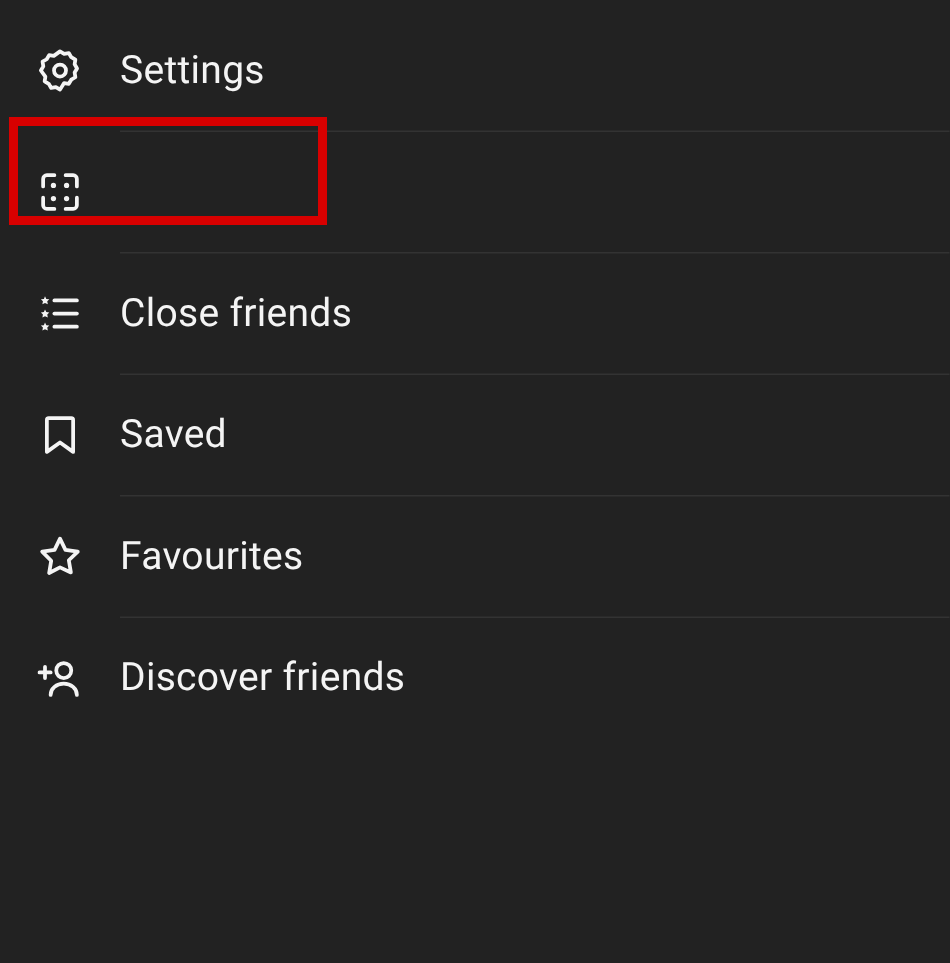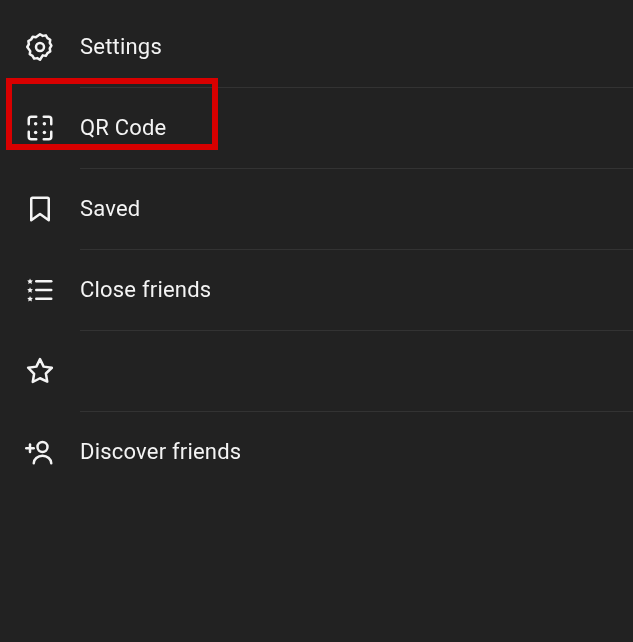--- a/index.html
+++ b/index.html
@@ -1,21 +1,21 @@
 <!DOCTYPE html>
 <html><head>
 <meta charset="utf-8">
 <style>
   html,body{margin:0;padding:0;background:#222222;color:#fff;font-family:-apple-system,BlinkMacSystemFont,"Segoe UI",Roboto,Helvetica,Arial,sans-serif;}
   body{width:633px;height:642px;overflow:hidden;}
   .menu{display:flex;flex-direction:column;padding-top:6px;}
   .item{display:flex;align-items:center;height:81px;position:relative;cursor:pointer;}
   .icon-wrap{width:80px;display:flex;justify-content:center;align-items:center;flex:0 0 80px;}
   .icon-wrap svg{display:block;}
-  .label{font-size:22px;color:#f4f4f4;letter-spacing:0.2px;}
+  .label{font-size:26px;color:#f4f4f4;letter-spacing:0.2px;}
   .item + .item::before{
     content:"";position:absolute;top:0;left:80px;right:0;height:1px;
     background:rgba(255,255,255,0.08);
   }
   .highlight{position:absolute;border:6px solid #d80000;pointer-events:none;box-sizing:border-box;}
 </style>
 </head>
 <body>
 
 <div class="menu">
@@ -35,52 +35,52 @@
   <div class="item">
     <span class="icon-wrap">
       <svg width="30" height="30" viewBox="0 0 24 24" fill="none" stroke="#f4f4f4" stroke-width="2" stroke-linecap="round">
         <path d="M9 3H5a2 2 0 0 0-2 2v4M15 3h4a2 2 0 0 1 2 2v4M9 21H5a2 2 0 0 1-2-2v-4M15 21h4a2 2 0 0 0 2-2v-4"></path>
         <circle cx="8.5" cy="8.5" r="1.4" fill="#f4f4f4" stroke="none"></circle>
         <circle cx="15.5" cy="8.5" r="1.4" fill="#f4f4f4" stroke="none"></circle>
         <circle cx="8.5" cy="15.5" r="1.4" fill="#f4f4f4" stroke="none"></circle>
         <circle cx="15.5" cy="15.5" r="1.4" fill="#f4f4f4" stroke="none"></circle>
       </svg>
     </span>
-    <span class="label">QR Code</span>
-  </div>
-
-  <div class="item">
-    <span class="icon-wrap">
-      <svg width="30" height="30" viewBox="0 0 24 24" fill="none" stroke="#f4f4f4" stroke-width="2" stroke-linejoin="round">
-        <path d="M19 21l-7-5-7 5V4a1 1 0 0 1 1-1h12a1 1 0 0 1 1 1v17z"></path>
-      </svg>
-    </span>
-    <span class="label">Saved</span>
   </div>
 
   <div class="item">
     <span class="icon-wrap">
       <svg width="30" height="30" viewBox="0 0 24 24" fill="#f4f4f4" stroke="#f4f4f4" stroke-width="2" stroke-linecap="round">
         <line x1="9" y1="5" x2="21" y2="5"></line>
         <line x1="9" y1="12" x2="21" y2="12"></line>
         <line x1="9" y1="19" x2="21" y2="19"></line>
         <path stroke="none" d="M4 2.8l.7 1.4 1.6.2-1.1 1.1.3 1.6L4 6.4l-1.4.7.3-1.6-1.1-1.1 1.6-.2L4 2.8z"></path>
         <path stroke="none" d="M4 9.8l.7 1.4 1.6.2-1.1 1.1.3 1.6L4 13.4l-1.4.7.3-1.6-1.1-1.1 1.6-.2L4 9.8z"></path>
         <path stroke="none" d="M4 16.8l.7 1.4 1.6.2-1.1 1.1.3 1.6L4 20.4l-1.4.7.3-1.6-1.1-1.1 1.6-.2L4 16.8z"></path>
       </svg>
     </span>
     <span class="label">Close friends</span>
   </div>
 
   <div class="item">
     <span class="icon-wrap">
       <svg width="30" height="30" viewBox="0 0 24 24" fill="none" stroke="#f4f4f4" stroke-width="2" stroke-linejoin="round">
+        <path d="M19 21l-7-5-7 5V4a1 1 0 0 1 1-1h12a1 1 0 0 1 1 1v17z"></path>
+      </svg>
+    </span>
+    <span class="label">Saved</span>
+  </div>
+
+  <div class="item">
+    <span class="icon-wrap">
+      <svg width="30" height="30" viewBox="0 0 24 24" fill="none" stroke="#f4f4f4" stroke-width="2" stroke-linejoin="round">
         <path d="M12 2.5l2.9 6 6.6.9-4.8 4.6 1.1 6.5L12 17.8l-5.8 3 1.1-6.5L2.5 9.4l6.6-.9L12 2.5z"></path>
       </svg>
     </span>
+    <span class="label">Favourites</span>
   </div>
 
   <div class="item">
     <span class="icon-wrap">
       <svg width="30" height="30" viewBox="0 0 24 24" fill="none" stroke="#f4f4f4" stroke-width="2" stroke-linecap="round">
         <circle cx="14" cy="8" r="4"></circle>
         <path d="M7 21c0-3.3 3.1-6 7-6s7 2.7 7 6"></path>
         <line x1="4" y1="6" x2="4" y2="12"></line>
         <line x1="1" y1="9" x2="7" y2="9"></line>
       </svg>

